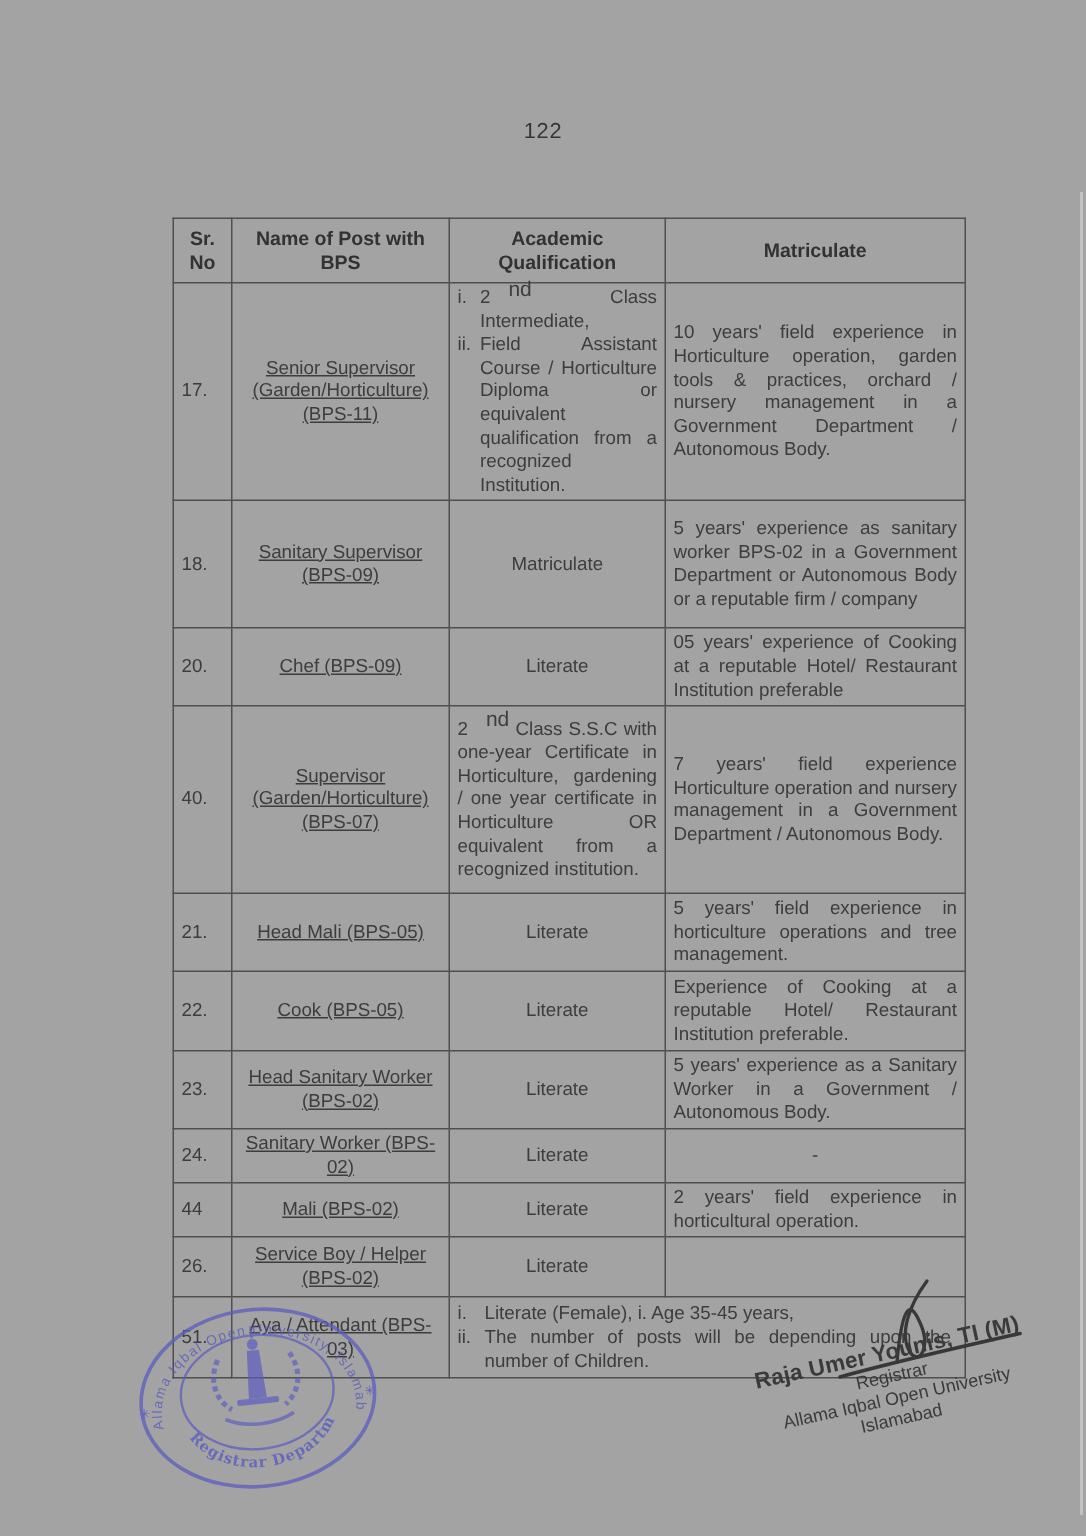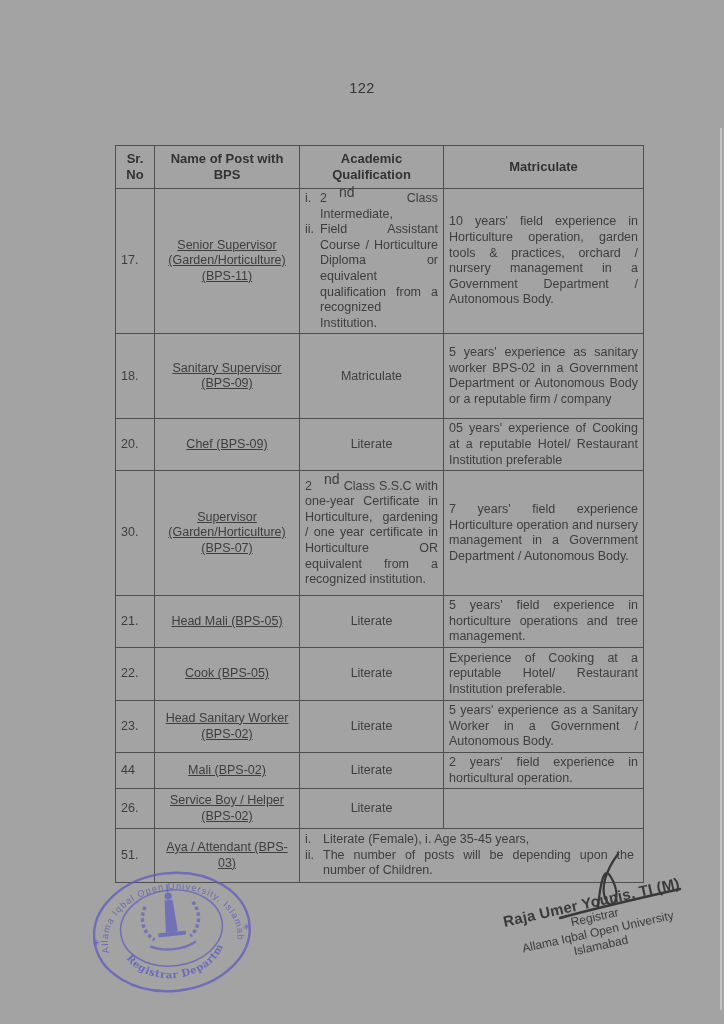--- a/index.html
+++ b/index.html
@@ -103,21 +103,21 @@
     </tr>
 
     <tr style="height:50px">
       <td class="sr">20.</td>
       <td class="post">Chef (BPS-09)</td>
       <td class="qual-l">Literate</td>
       <td class="exp">05 years' experience of Cooking at a reputable Hotel/ Restaurant Institution preferable</td>
     </tr>
 
     <tr style="height:125px">
-      <td class="sr">30.</td>
+      <td class="sr">40.</td>
       <td class="post">Supervisor (Garden/Horticulture) (BPS-07)</td>
       <td class="qual-top justify"><span>2</span><sup>nd</sup><span> Class S.S.C with one-year Certificate in Horticulture, gardening / one year certificate in Horticulture OR equivalent from a recognized institution.</span></td>
       <td class="exp">7 years' field experience Horticulture operation and nursery management in a Government Department / Autonomous Body.</td>
     </tr>
 
     <tr style="height:52px">
       <td class="sr">21.</td>
       <td class="post">Head Mali (BPS-05)</td>
       <td class="qual-c">Literate</td>
       <td class="exp">5 years' field experience in horticulture operations and tree management.</td>
@@ -130,20 +130,26 @@
       <td class="exp">Experience of Cooking at a reputable Hotel/ Restaurant Institution preferable.</td>
     </tr>
 
     <tr style="height:50px">
       <td class="sr">23.</td>
       <td class="post">Head Sanitary Worker (BPS-02)</td>
       <td class="qual-c">Literate</td>
       <td class="exp">5 years' experience as a Sanitary Worker in a Government / Autonomous Body.</td>
     </tr>
 
+    <tr style="height:31px">
+      <td class="sr">24.</td>
+      <td class="post">Sanitary Worker (BPS-02)</td>
+      <td class="qual-c">Literate</td>
+      <td class="exp-mid">-</td>
+    </tr>
 
     <tr style="height:35px">
       <td class="sr">44</td>
       <td class="post">Mali (BPS-02)</td>
       <td class="qual-c">Literate</td>
       <td class="exp">2 years' field experience in horticultural operation.</td>
     </tr>
 
     <tr style="height:40px">
       <td class="sr">26.</td>

